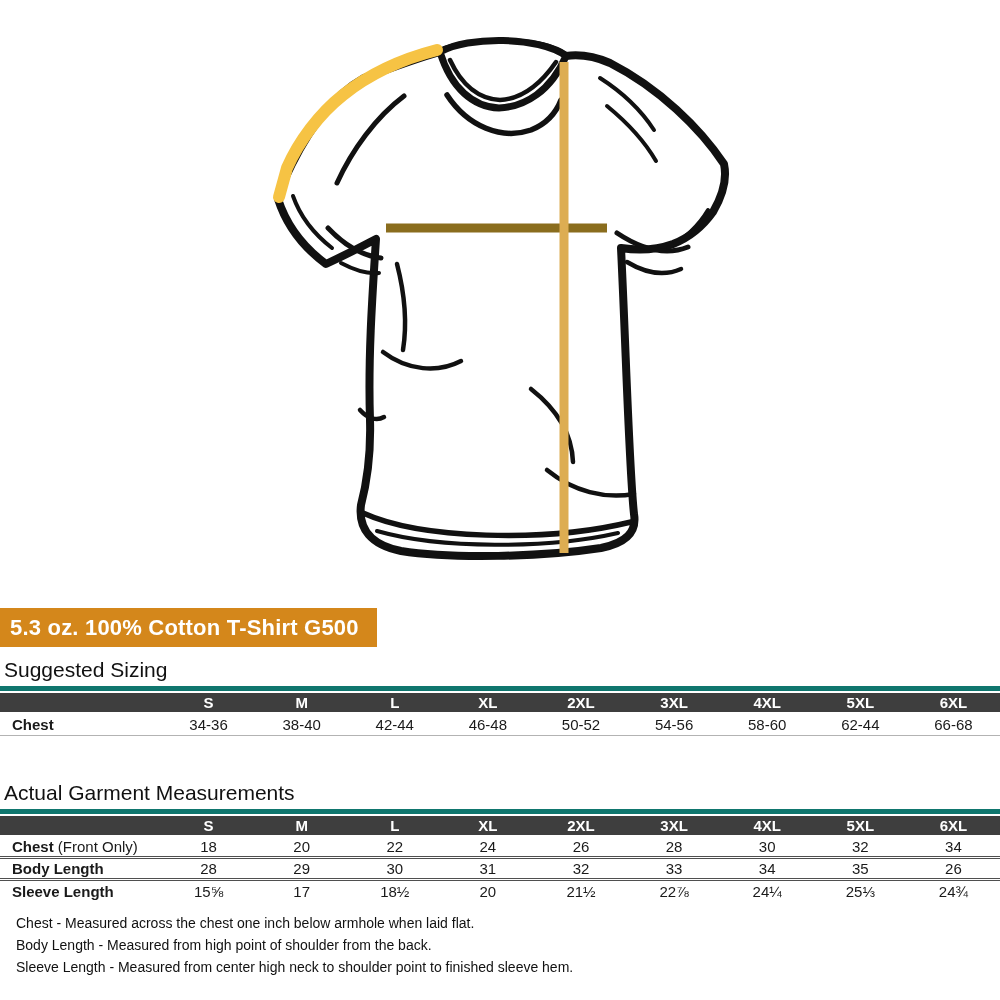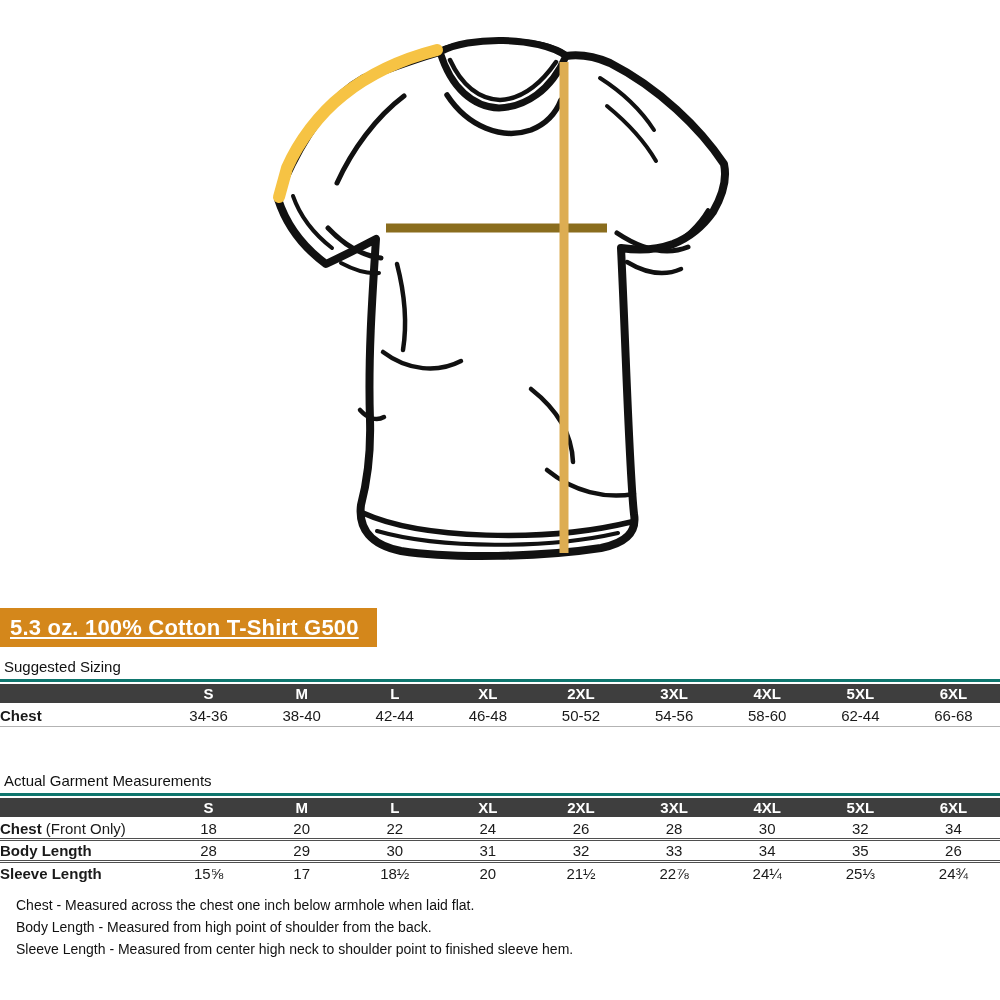--- a/index.html
+++ b/index.html
@@ -11,38 +11,38 @@
   .svg-wrap{position:absolute;top:0;left:0;width:1000px;height:600px;}
   .content{position:absolute;top:608px;left:0;width:1000px;}
 
   .banner{
     display:inline-block;height:39px;line-height:39px;
     padding:0 18px 0 10px;color:#ffffff;font-size:22px;font-weight:bold;
     letter-spacing:0.2px;
   }
 
   .section-label{
-    margin-top:11px;padding:0 0 4px 4px;font-size:15px;color:#111;
-    border-bottom:3px solid #0f766e;width:996px;
+    margin-top:11px;padding:0 0 4px 4px;font-size:21px;color:#111;
+    border-bottom:5px solid #0f766e;width:996px;
   }
   .gap-top{margin-top:45px;}
 
   table.size-table{
     width:1000px;border-collapse:collapse;table-layout:fixed;
     margin-top:2px;font-size:15px;
   }
   table.size-table thead tr{height:20px;}
   table.size-table thead th{
     color:#ffffff;font-weight:bold;text-align:center;font-size:15px;
     border-bottom:2px solid #ffffff;
   }
   th.label-col{width:160px;}
   table.size-table tbody tr{height:22px;}
   table.size-table tbody th{
-    text-align:left;padding-left:0;font-weight:bold;white-space:nowrap;
+    text-align:left;padding-left:12px;font-weight:bold;white-space:nowrap;
   }
   table.size-table tbody td{text-align:center;}
   .t1 tbody tr th,.t1 tbody tr td{border-bottom:1px solid #b3b3b3;}
   .t2 tbody tr:not(:last-child) th,.t2 tbody tr:not(:last-child) td{
     border-bottom:3px double #4f4f4f;
   }
   .suffix{font-weight:normal;}
 
   .footnotes{margin-top:10px;padding-left:16px;font-size:14px;line-height:22px;color:#111;}
 </style>
@@ -96,21 +96,21 @@
       <path stroke-width="4" d="M 377 531 C 440 549 548 549 618 533"></path>
     </g>
 
     <path d="M 386 228 L 607 228" fill="none" stroke="#8A6D1E" stroke-width="9"></path>
     <path d="M 564 62 L 564 553" fill="none" stroke="#DDAD52" stroke-width="9"></path>
     <path d="M 437 50 C 398 60 368 75 343 95 C 319 114 299 141 287 168 L 279 197" fill="none" stroke="#F6C344" stroke-width="12" stroke-linecap="round"></path>
   </svg>
 </div>
 
 <div class="content">
-  <div class="banner" style="background-color: rgb(212, 135, 27); text-decoration: underline;">5.3 oz. 100% Cotton T-Shirt G500</div>
+  <div class="banner" style="background-color: rgb(212, 135, 27);">5.3 oz. 100% Cotton T-Shirt G500</div>
 
   <div class="section-label">Suggested Sizing</div>
   <table class="size-table t1">
       <thead>
         <tr style="background-color: rgb(62, 62, 62);">
           <th class="label-col"></th>
           <th>S</th>
           <th>M</th>
           <th>L</th>
           <th>XL</th>

